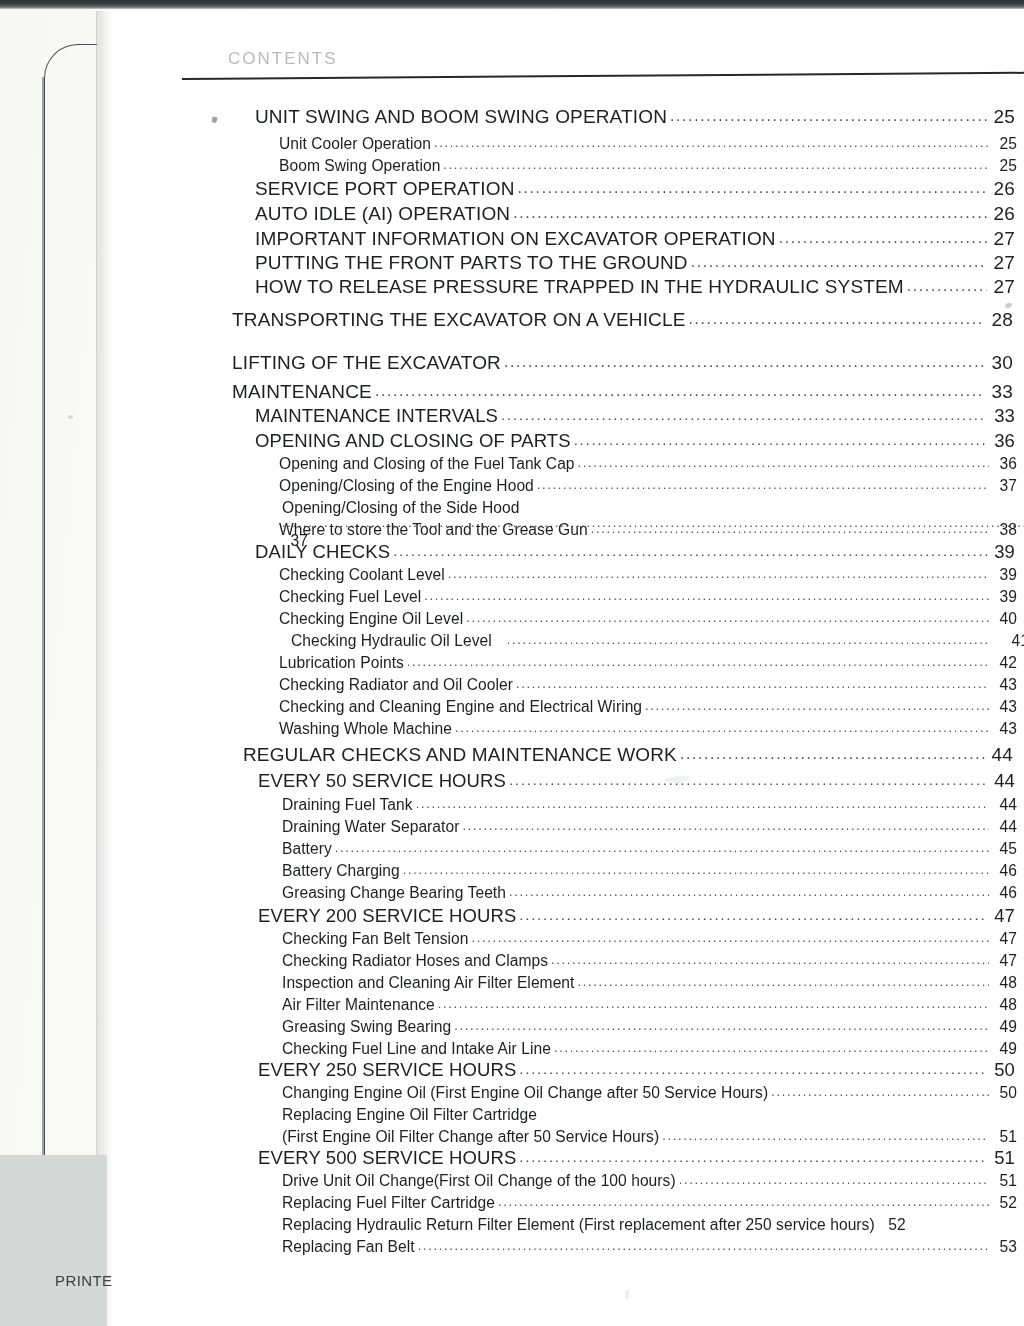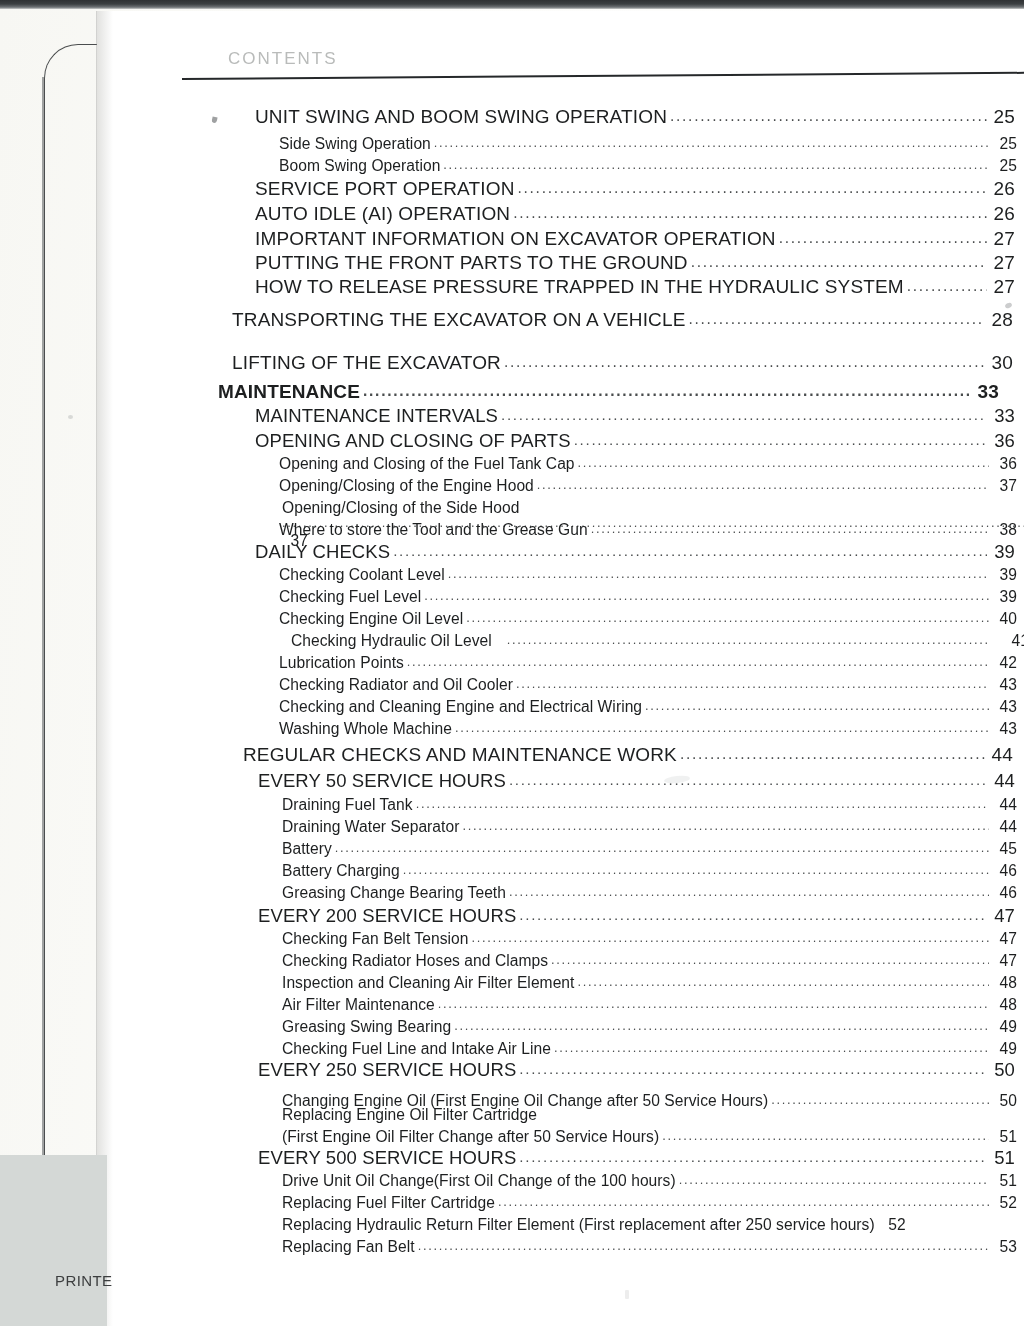--- a/index.html
+++ b/index.html
@@ -184,21 +184,21 @@
   <div class="speck speck-d"></div>
   <div class="speck speck-e"></div>
 
   <div class="toc" id="toc">
       <div class="row lvl1" style="left: 255px; top: 106px; width: 760px;">
         <span class="label">UNIT SWING AND BOOM SWING OPERATION</span>
         <span class="dots">...........................................................................................................................................................................................................................</span>
         <span class="pg">25</span>
       </div>
       <div class="row lvl3" style="left: 279px; top: 135px; width: 738px;">
-        <span class="label">Side Swing Operation</span>
+        <span class="label">Unit Cooler Operation</span>
         <span class="dots">...........................................................................................................................................................................................................................</span>
         <span class="pg">25</span>
       </div>
       <div class="row lvl3" style="left: 279px; top: 157px; width: 738px;">
         <span class="label">Boom Swing Operation</span>
         <span class="dots">...........................................................................................................................................................................................................................</span>
         <span class="pg">25</span>
       </div>
       <div class="row lvl1" style="left: 255px; top: 178px; width: 760px;">
         <span class="label">SERVICE PORT OPERATION</span>
@@ -228,21 +228,21 @@
       <div class="row lvl1" style="left: 232px; top: 309px; width: 781px;">
         <span class="label">TRANSPORTING THE EXCAVATOR ON A VEHICLE</span>
         <span class="dots">...........................................................................................................................................................................................................................</span>
         <span class="pg">28</span>
       </div>
       <div class="row lvl1" style="left: 232px; top: 352px; width: 781px;">
         <span class="label">LIFTING OF THE EXCAVATOR</span>
         <span class="dots">...........................................................................................................................................................................................................................</span>
         <span class="pg">30</span>
       </div>
-      <div class="row lvl1" style="left: 218px; top: 381px; width: 781px; font-weight: bold;">
+      <div class="row lvl1" style="left: 232px; top: 381px; width: 781px;">
         <span class="label">MAINTENANCE</span>
         <span class="dots">...........................................................................................................................................................................................................................</span>
         <span class="pg">33</span>
       </div>
       <div class="row lvl2" style="left: 255px; top: 405px; width: 760px;">
         <span class="label">MAINTENANCE INTERVALS</span>
         <span class="dots">...........................................................................................................................................................................................................................</span>
         <span class="pg">33</span>
       </div>
       <div class="row lvl2" style="left: 255px; top: 430px; width: 760px;">
@@ -383,21 +383,21 @@
       <div class="row lvl3" style="left: 282px; top: 1040px; width: 735px;">
         <span class="label">Checking Fuel Line and Intake Air Line</span>
         <span class="dots">...........................................................................................................................................................................................................................</span>
         <span class="pg">49</span>
       </div>
       <div class="row lvl2" style="left: 258px; top: 1059px; width: 757px;">
         <span class="label">EVERY 250 SERVICE HOURS</span>
         <span class="dots">...........................................................................................................................................................................................................................</span>
         <span class="pg">50</span>
       </div>
-      <div class="row lvl3" style="left: 282px; top: 1084px; width: 735px; margin-top: 8px;">
+      <div class="row lvl3" style="left: 282px; top: 1084px; width: 735px;">
         <span class="label">Changing Engine Oil (First Engine Oil Change after 50 Service Hours)</span>
         <span class="dots">...........................................................................................................................................................................................................................</span>
         <span class="pg">50</span>
       </div>
       <div class="row lvl3 nodots" style="left: 282px; top: 1106px; width: 735px;">
         <span class="label">Replacing Engine Oil Filter Cartridge</span>
       </div>
       <div class="row lvl3" style="left: 282px; top: 1128px; width: 735px;">
         <span class="label">(First Engine Oil Filter Change after 50 Service Hours)</span>
         <span class="dots">...........................................................................................................................................................................................................................</span>

